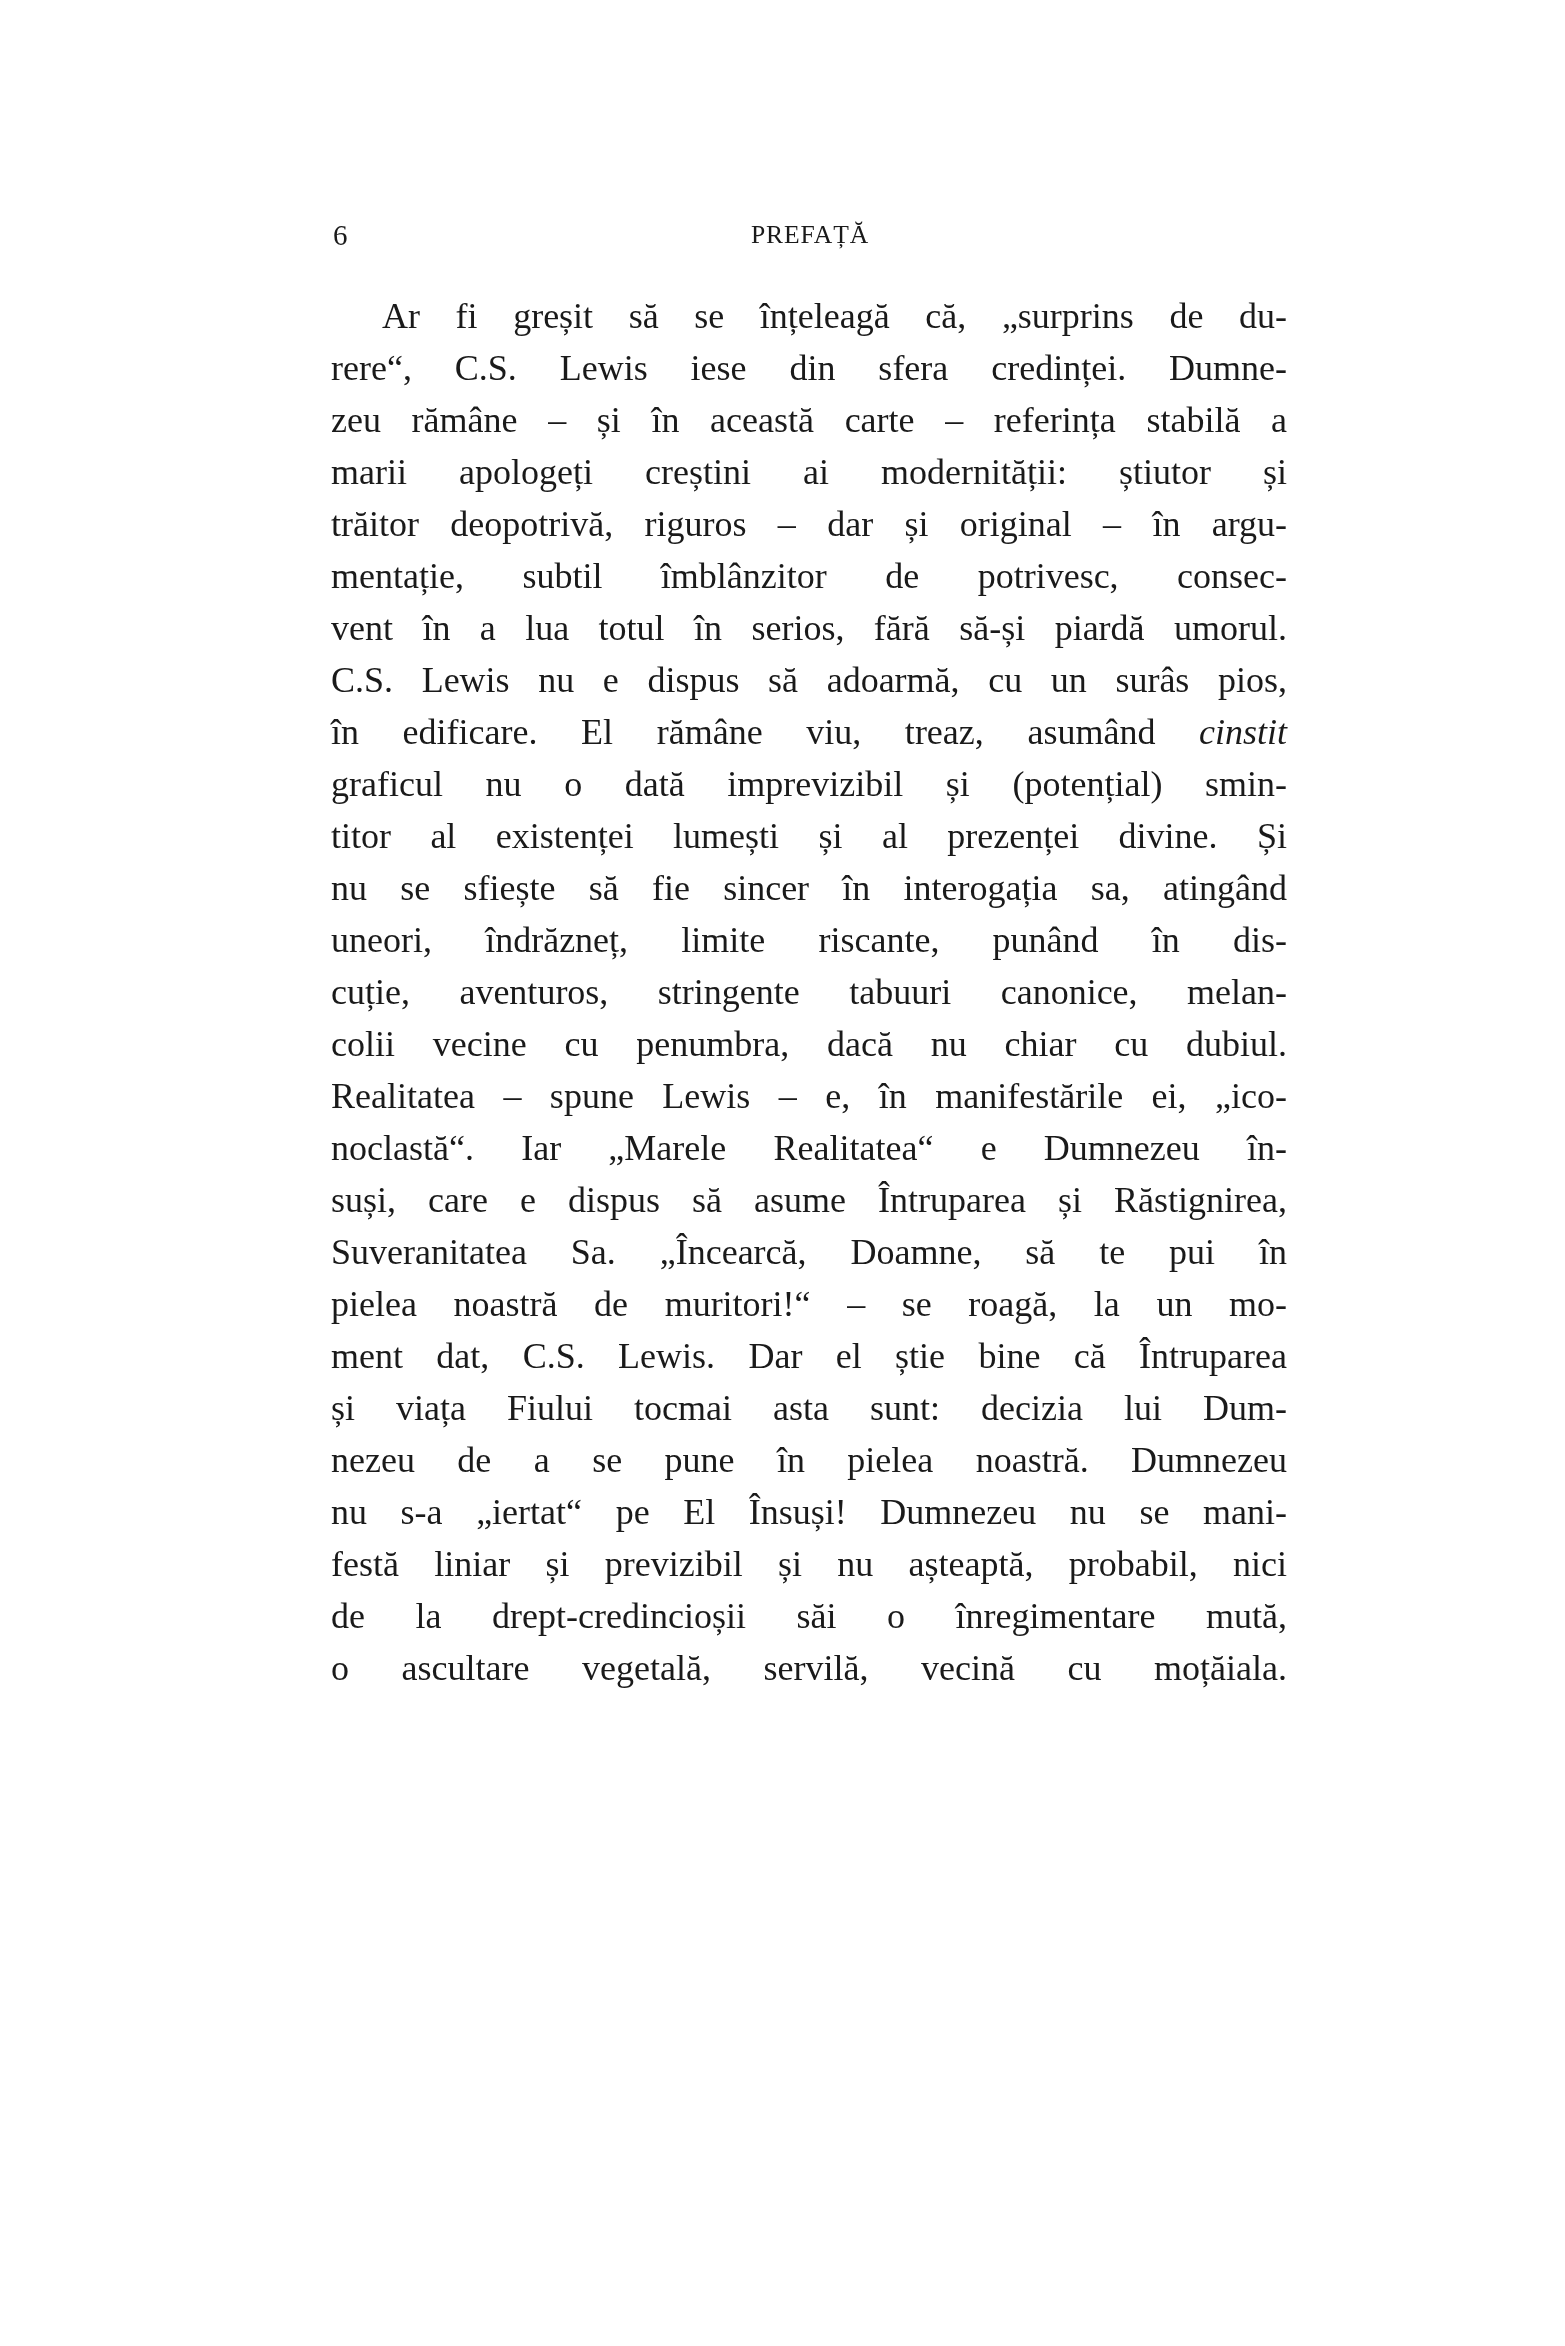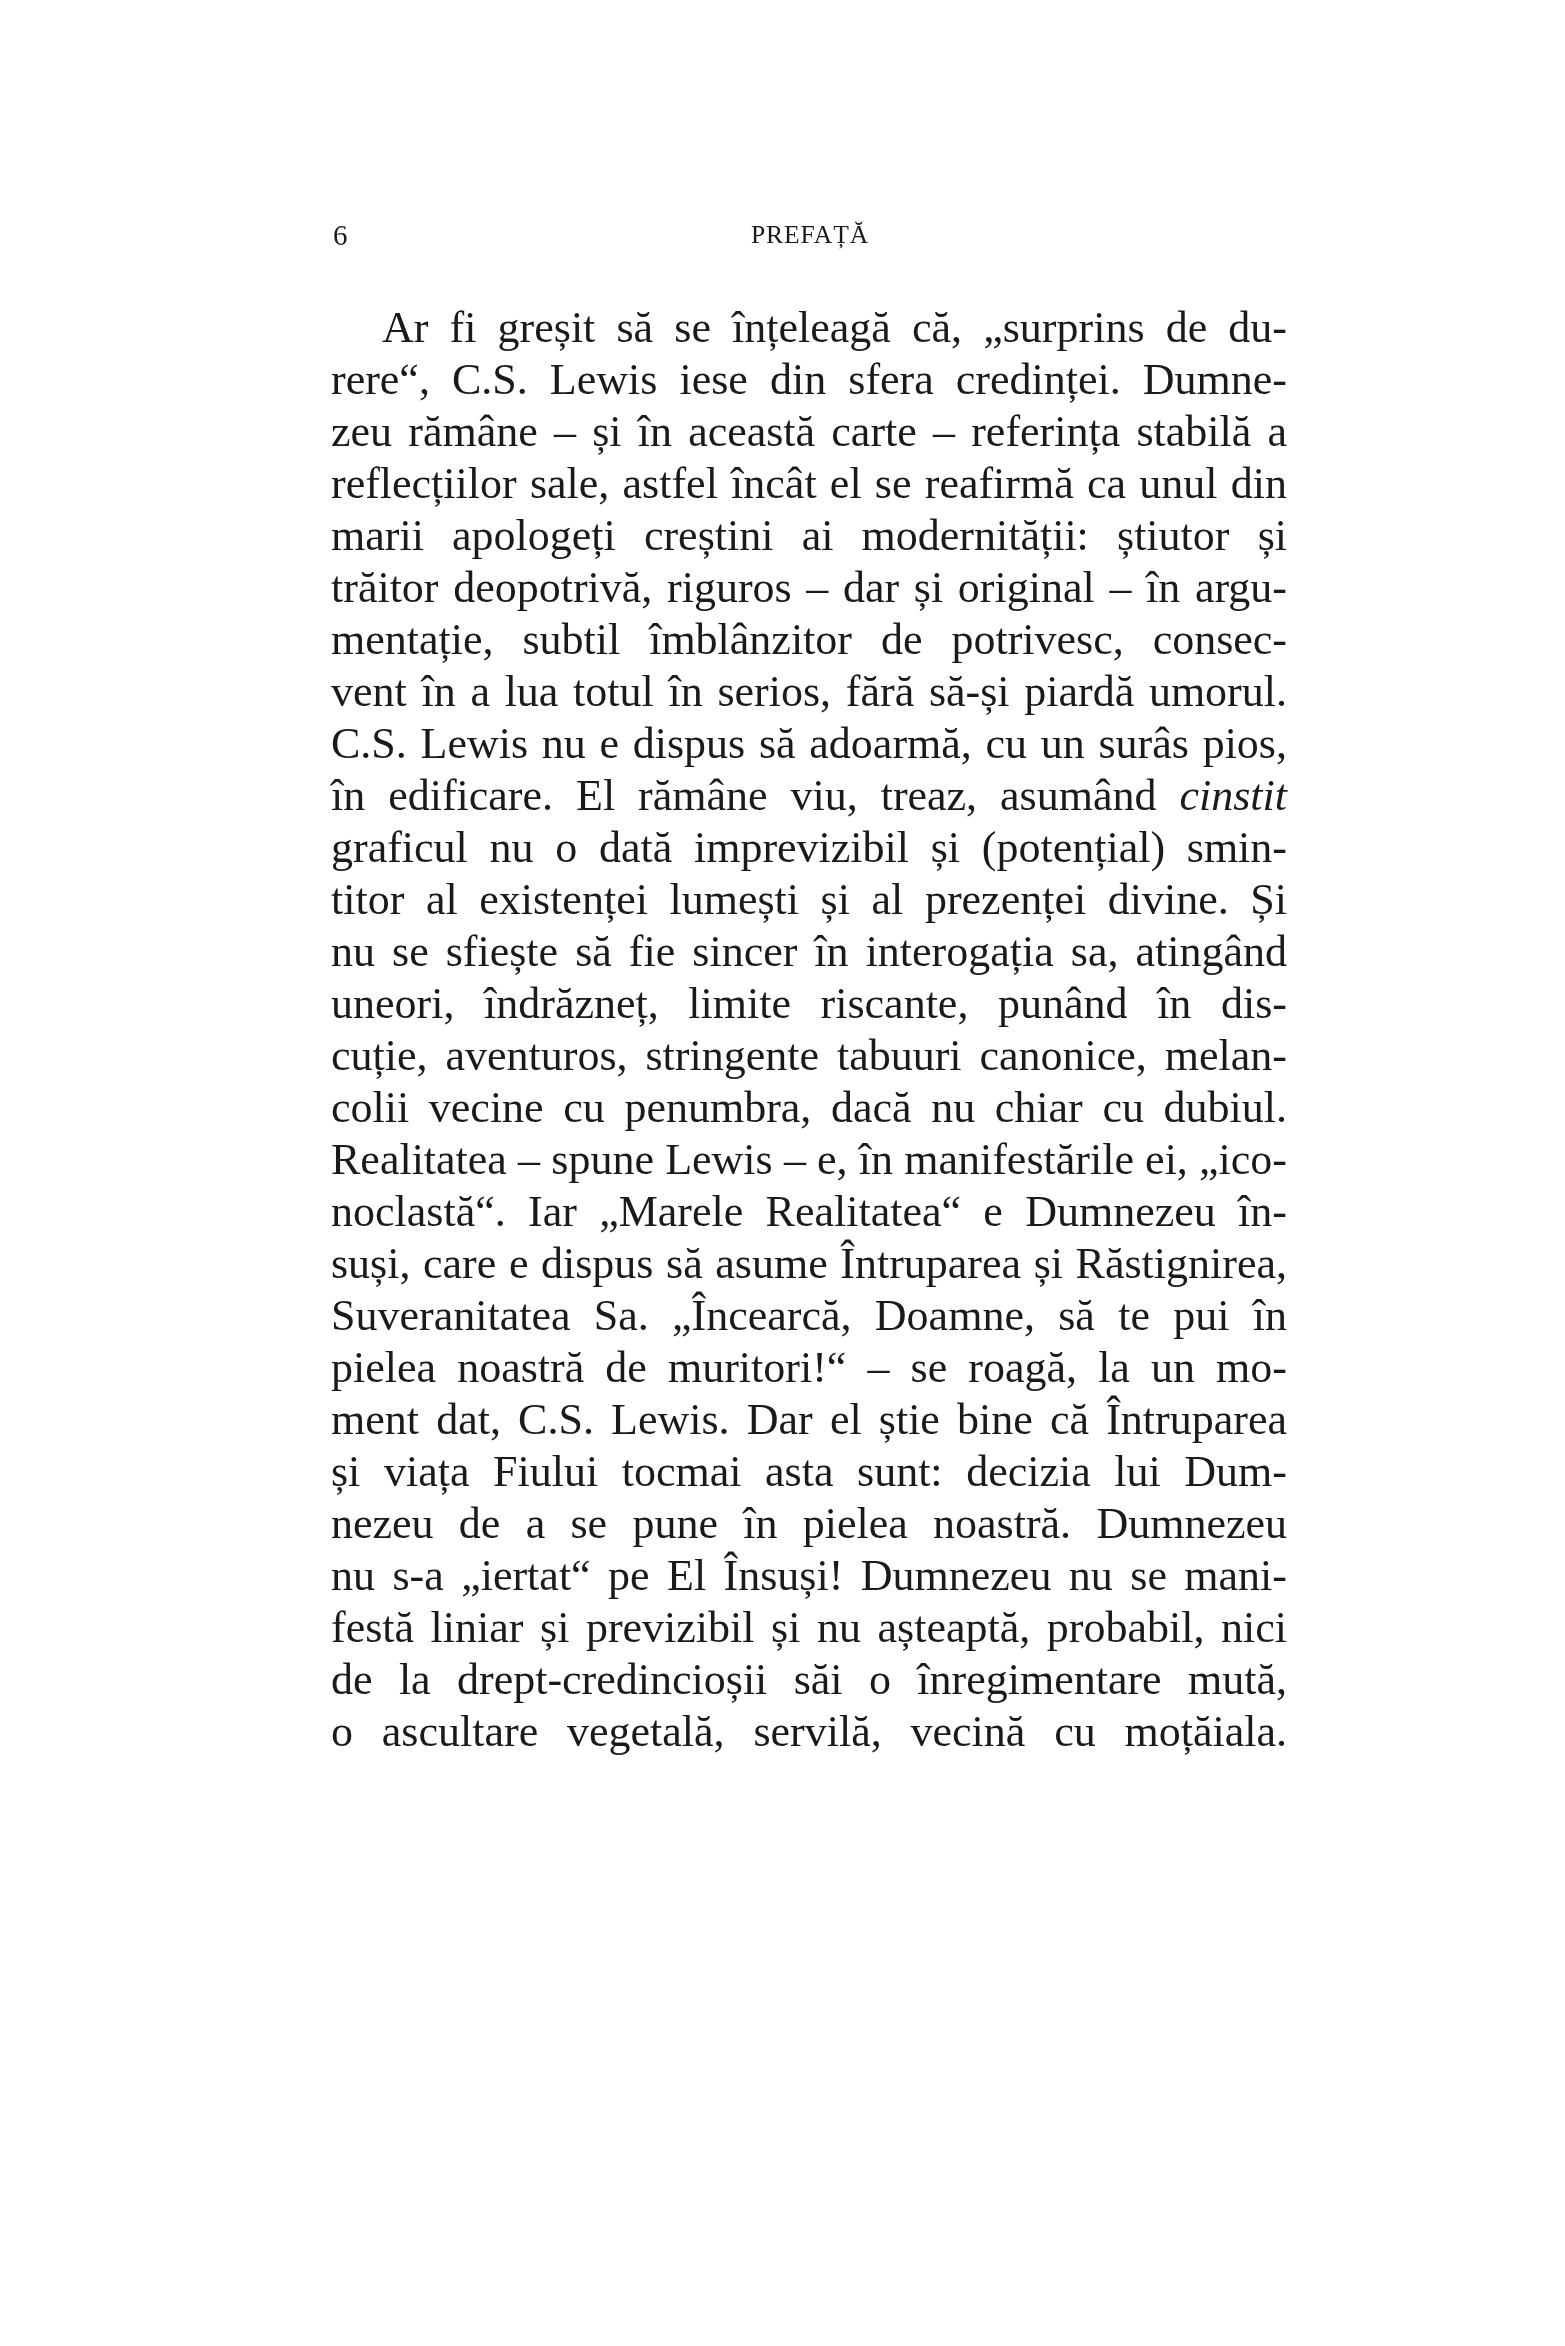--- a/index.html
+++ b/index.html
@@ -34,23 +34,23 @@
       left: 0;
       right: 0;
       top: 0;
       text-align: center;
       letter-spacing: 0.9px;
       font-size: 25.6px;
     }
     .body-text {
       position: absolute;
       left: 331px;
-      top: 302px;
+      top: 290px;
       width: 956px;
-      font-size: 44px;
+      font-size: 36px;
       line-height: 52px;
     }
     .line {
       display: block;
       white-space: nowrap;
       text-align: justify;
       text-align-last: justify;
       height: 52px;
     }
     .line.indent {
@@ -65,21 +65,20 @@
 
 <div class="page-header">
   <span class="page-number">6</span>
   <span class="running-head">PREFAȚĂ</span>
 </div>
 
 <div class="body-text">
   <span class="line indent">Ar fi greșit să se înțeleagă că, „surprins de du-</span>
   <span class="line">rere“, C.S. Lewis iese din sfera credinței. Dumne-</span>
   <span class="line">zeu rămâne – și în această carte – referința stabilă a</span>
-  <span class="line">reflecțiilor sale, astfel încât el se reafirmă ca unul din</span>
   <span class="line">marii apologeți creștini ai modernității: știutor și</span>
   <span class="line">trăitor deopotrivă, riguros – dar și original – în argu-</span>
   <span class="line">mentație, subtil îmblânzitor de potrivesc, consec-</span>
   <span class="line">vent în a lua totul în serios, fără să-și piardă umorul.</span>
   <span class="line">C.S. Lewis nu e dispus să adoarmă, cu un surâs pios,</span>
   <span class="line"><span>în edificare. El rămâne viu, treaz, asumând </span><em>cinstit</em></span>
   <span class="line">graficul nu o dată imprevizibil și (potențial) smin-</span>
   <span class="line">titor al existenței lumești și al prezenței divine. Și</span>
   <span class="line">nu se sfiește să fie sincer în interogația sa, atingând</span>
   <span class="line">uneori, îndrăzneț, limite riscante, punând în dis-</span>

